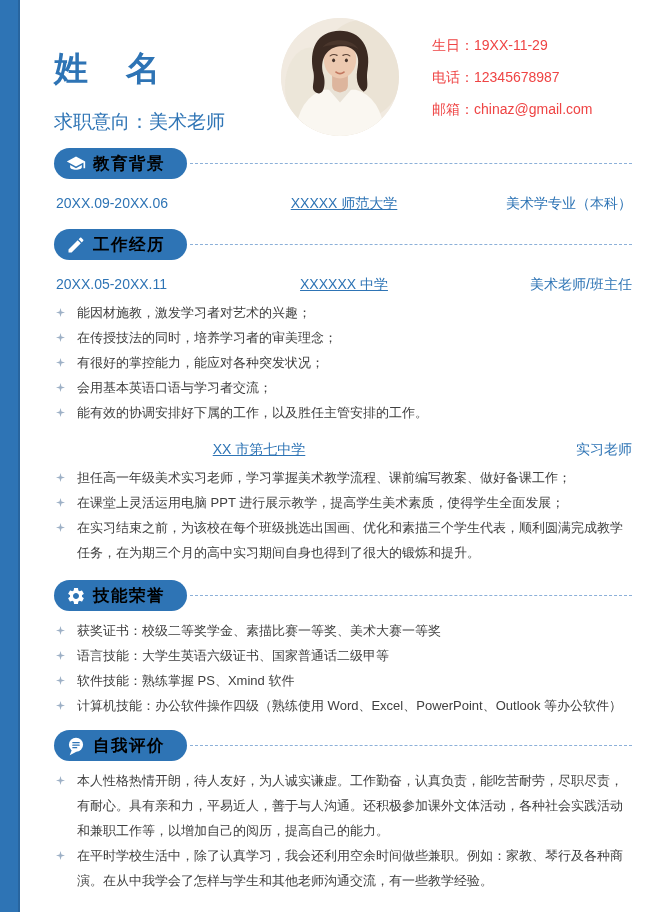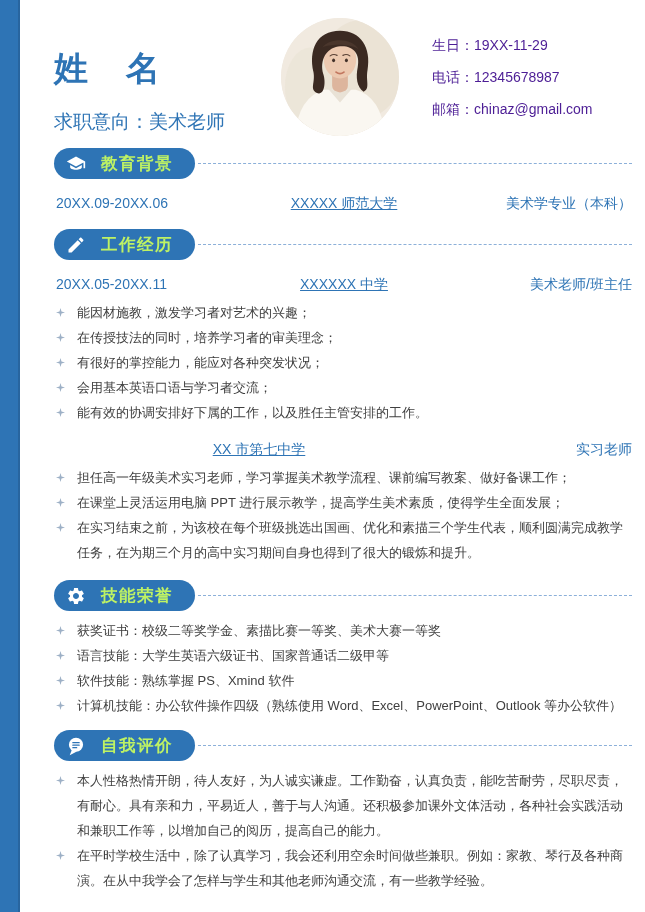--- a/index.html
+++ b/index.html
@@ -28,27 +28,27 @@
   .name{
     margin:0;font-size:34px;font-weight:bold;color:var(--accent);letter-spacing:2px;line-height:1.1;
   }
   .intention{margin-top:22px;font-size:19px;color:var(--accent);}
   .photo{
     flex:none;width:118px;height:118px;border-radius:50%;overflow:hidden;
     margin-left:32px;margin-top:-8px;background:#f0e9df;
   }
   .photo svg{display:block;width:100%;height:100%;}
   .contact{margin-left:auto;width:200px;padding-top:12px;}
-  .contact-row{display:flex;font-size:14px;color:#4c1d95;margin-bottom:17px;line-height:15px;}
+  .contact-row{display:flex;font-size:14px;color:#ef4444;margin-bottom:17px;line-height:15px;}
   .contact-row .clabel{flex:none;}
   
   .sec-head{display:flex;align-items:center;}
   .pill{
-    display:inline-flex;align-items:center;gap:15px;height:31px;flex:none;
-    background:var(--accent);color:#bef264;border-radius:16px;
+    display:inline-flex;align-items:center;gap:7px;height:31px;flex:none;
+    background:var(--accent);color:#000000;border-radius:16px;
     padding:0 22px 0 12px;font-size:16.5px;font-weight:bold;letter-spacing:1.5px;
   }
   .pill .icon{width:20px;height:20px;flex:none;display:flex;align-items:center;justify-content:center;}
   .pill .icon svg{width:20px;height:20px;display:block;}
   .dash{flex:1;height:0;border-top:1px dashed var(--dash);margin-left:3px;}
   
   .row3{
     display:flex;align-items:baseline;color:var(--accent);font-size:14px;
     margin:15px 0 0 2px;line-height:18px;
   }

